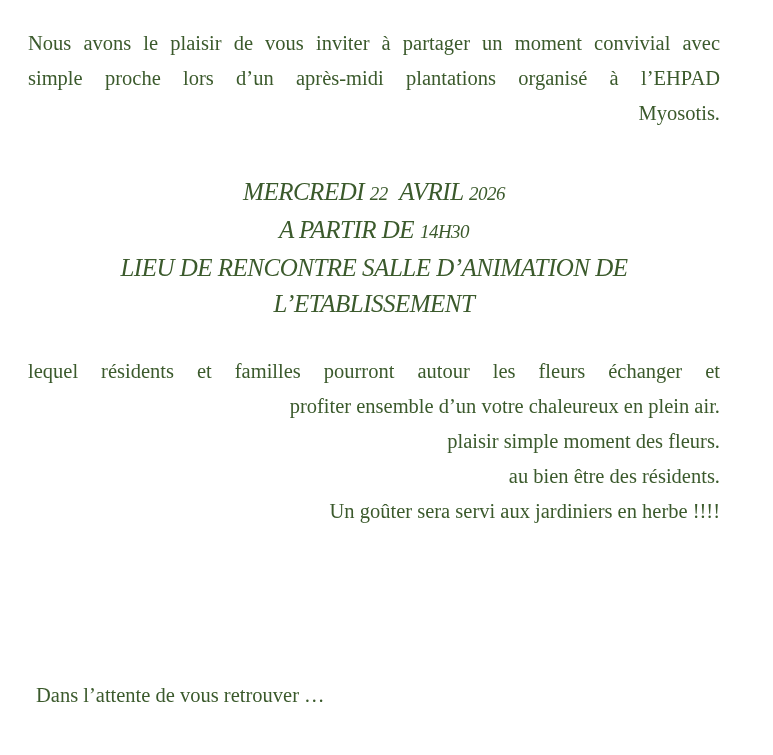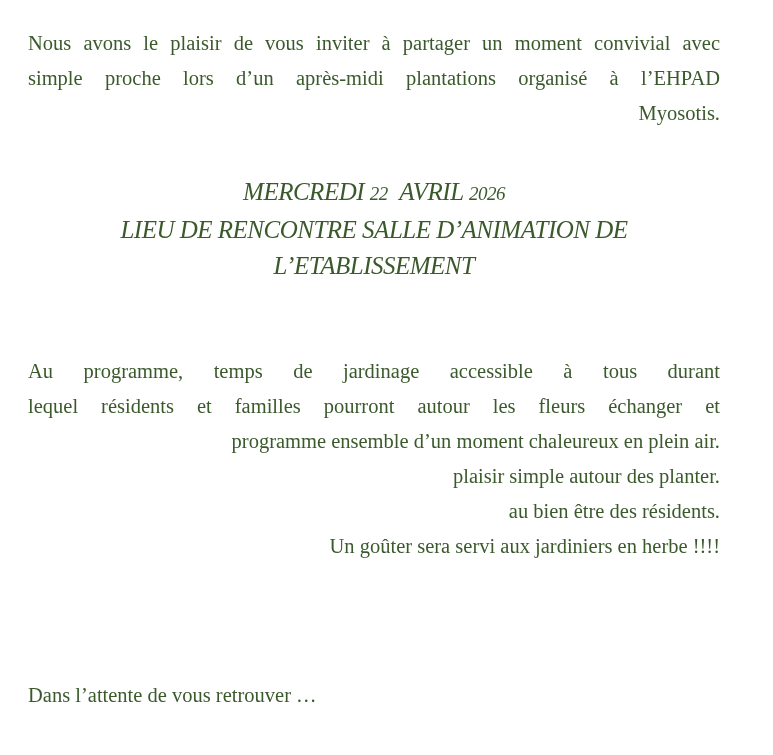--- a/index.html
+++ b/index.html
@@ -42,21 +42,21 @@
     .event .line { display: block; white-space: nowrap; }
     .event .small { font-size: 19px; }
     .program {
       position: absolute;
       left: 0;
       top: 328px;
       width: 692px;
     }
     .closing {
       position: absolute;
-      left: 0;
+      left: 8px;
       top: 652px;
       width: 692px;
     }
     .justify-line {
       display: block;
       text-align: justify;
       text-align-last: justify;
     }
     .left-line {
       display: block;
@@ -74,28 +74,31 @@
     <span class="left-line">Myosotis.</span>
   </p>
 
   <div class="event">
     <span class="line">
       <span>MERCREDI</span>
       <span class="small">22</span>
       &nbsp;<span>AVRIL</span>
       <span class="small">2026</span>
     </span>
+    <span class="line">
+      <span>A PARTIR DE</span>
+      <span class="small">14H30</span>
+    </span>
     <span class="line">LIEU DE RENCONTRE SALLE D’ANIMATION DE</span>
     <span class="line">L’ETABLISSEMENT</span>
   </div>
 
   <p class="para program">
-    <span class="justify-line">Au programme, temps de jardinage accessible à tous durant</span>
     <span class="justify-line">lequel résidents et familles pourront autour les fleurs échanger et</span>
-    <span class="left-line">programme ensemble d’un moment chaleureux en plein air.</span>
-    <span class="left-line">plaisir simple autour des planter.</span>
+    <span class="left-line">profiter ensemble d’un votre chaleureux en plein air.</span>
+    <span class="left-line">plaisir simple moment des fleurs.</span>
     <span class="left-line">au bien être des résidents.</span>
     <span class="left-line">Un goûter sera servi aux jardiniers en herbe !!!!</span>
   </p>
 
   <p class="para closing">Dans l’attente de vous retrouver …</p>
 
 </div>
 
 </body></html>

